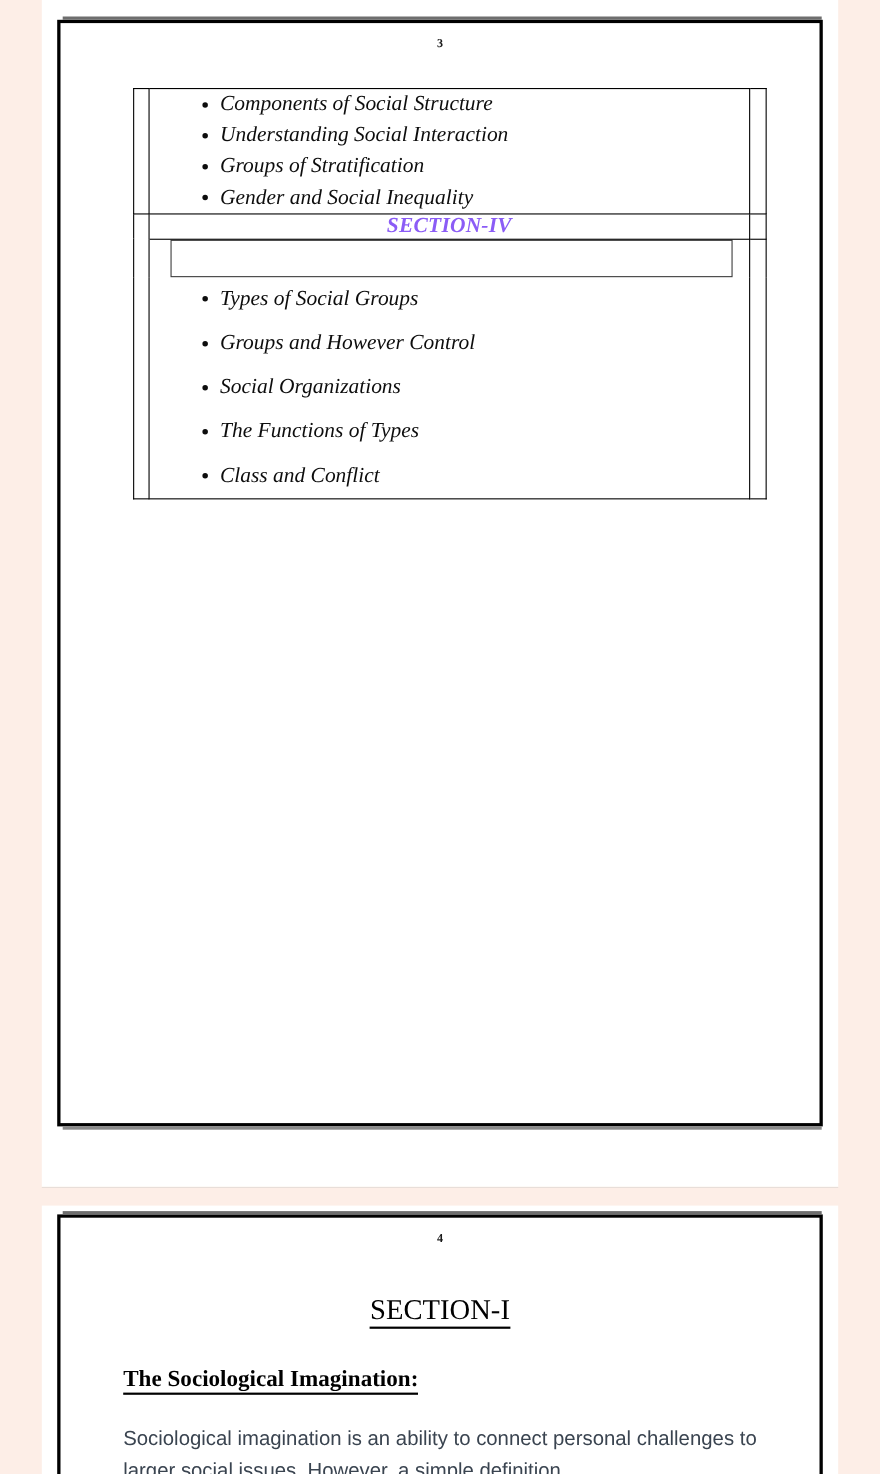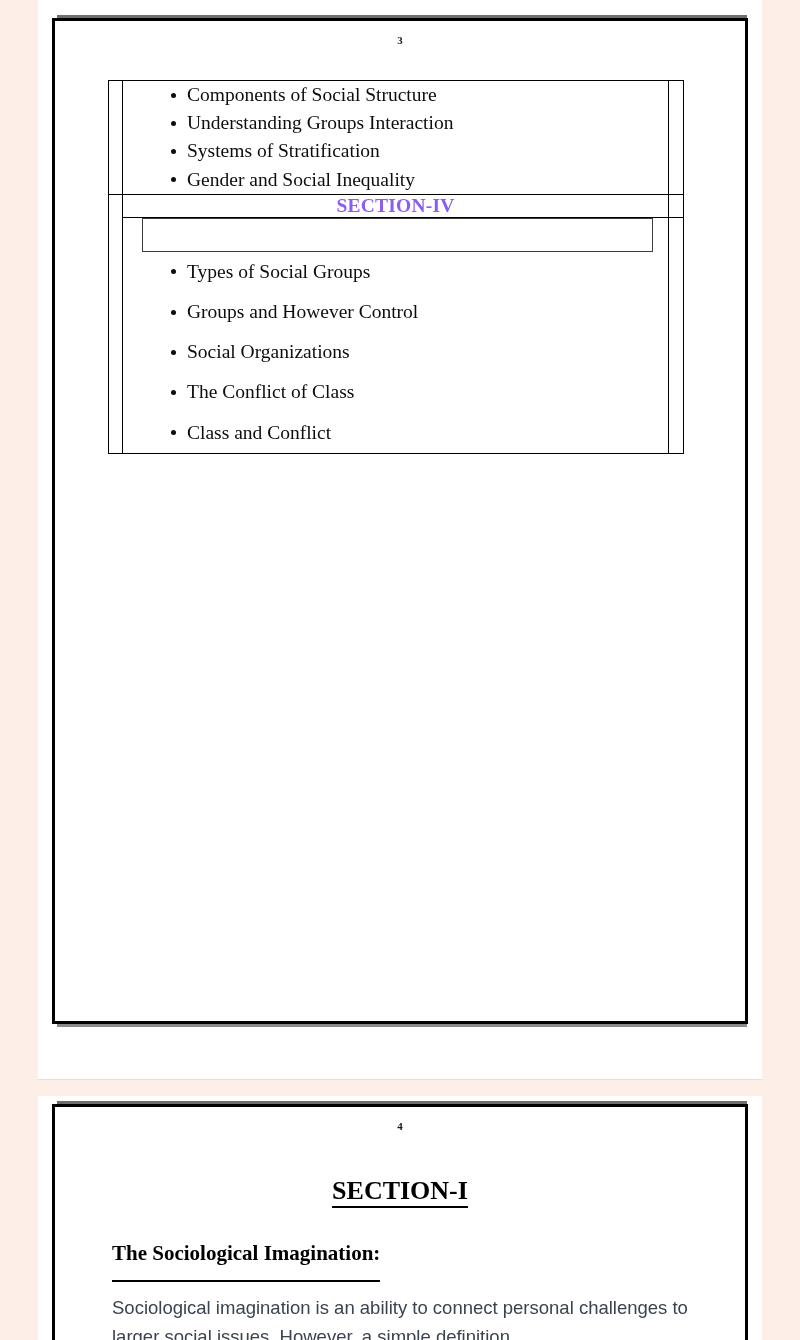--- a/index.html
+++ b/index.html
@@ -88,25 +88,26 @@
     font-size: 11px;
     font-weight: bold;
     color: #1a1a1a;
     margin-top: 13px;
     letter-spacing: 0;
   }
 
   
   .outline-table {
     position: absolute;
-    left: 53px;
+    left: 66px;
     top: 59px;
     width: 575px;
     border-collapse: collapse;
     table-layout: fixed;
+    font-style: italic;
   }
   .outline-table td {
     border: 1px solid #000000;
     padding: 0;
     vertical-align: top;
   }
   .col-narrow { width: 14px; }
   .col-main   { width: 546px; }
   .col-edge   { width: 15px; }
 
@@ -163,39 +164,39 @@
   }
   .inner-box-wrap {
     padding-top: 1px;
   }
 
   
   .sec-title {
     text-align: center;
     font-family: "Liberation Serif", serif;
     font-size: 26px;
-    font-weight: bold;
+    font-weight: normal;
     color: #000000;
     margin: 44px 0 0 0;
   }
   .sec-title span {
     border-bottom: 2.5px solid #000000;
     padding-bottom: 1px;
   }
 
   .sub-head {
     font-family: "Liberation Serif", serif;
     font-size: 21px;
     font-weight: bold;
     color: #000000;
     margin: 35px 0 0 57px;
   }
   .sub-head span {
     border-bottom: 2.5px solid #000000;
-    padding-bottom: 15px;
+    padding-bottom: 1px;
   }
 
   .body-copy {
     font-family: "Liberation Sans", sans-serif;
     font-size: 18.5px;
     line-height: 28.5px;
     color: #3a4450;
     margin: 28px 57px 0 57px;
     max-height: 60px;
     overflow: hidden;
@@ -221,22 +222,22 @@
         <col class="col-main">
         <col class="col-edge">
       </colgroup>
 
       <tbody>
           <tr>
         <td class="col-narrow"></td>
         <td class="cell-main">
           <ul class="topic-list list-tight">
             <li>Components of Social Structure</li>
-            <li>Understanding Groups Interaction</li>
-            <li>Systems of Stratification</li>
+            <li>Understanding Social Interaction</li>
+            <li>Groups of Stratification</li>
             <li>Gender and Social Inequality</li>
           </ul>
         </td>
         <td class="col-edge"></td>
       </tr>
 
       <tr>
         <td class="col-narrow" style="border-top:none;border-bottom:none;"></td>
         <td class="section-head-cell">SECTION-IV</td>
         <td class="col-edge"></td>
@@ -250,21 +251,21 @@
         <td class="col-edge" style="border-top:none;border-bottom:none;"></td>
       </tr>
 
       <tr>
         <td class="col-narrow" style="border-top:none;"></td>
         <td class="cell-main" style="border-top:none;">
           <ul class="topic-list list-loose">
             <li>Types of Social Groups</li>
             <li>Groups and However Control</li>
             <li>Social Organizations</li>
-            <li>The Conflict of Class</li>
+            <li>The Functions of Types</li>
             <li>Class and Conflict</li>
           </ul>
         </td>
         <td class="col-edge" style="border-top:none;"></td>
       </tr>
     </tbody>
       </table>
   </div>
 
   <div class="page-frame page-2">

